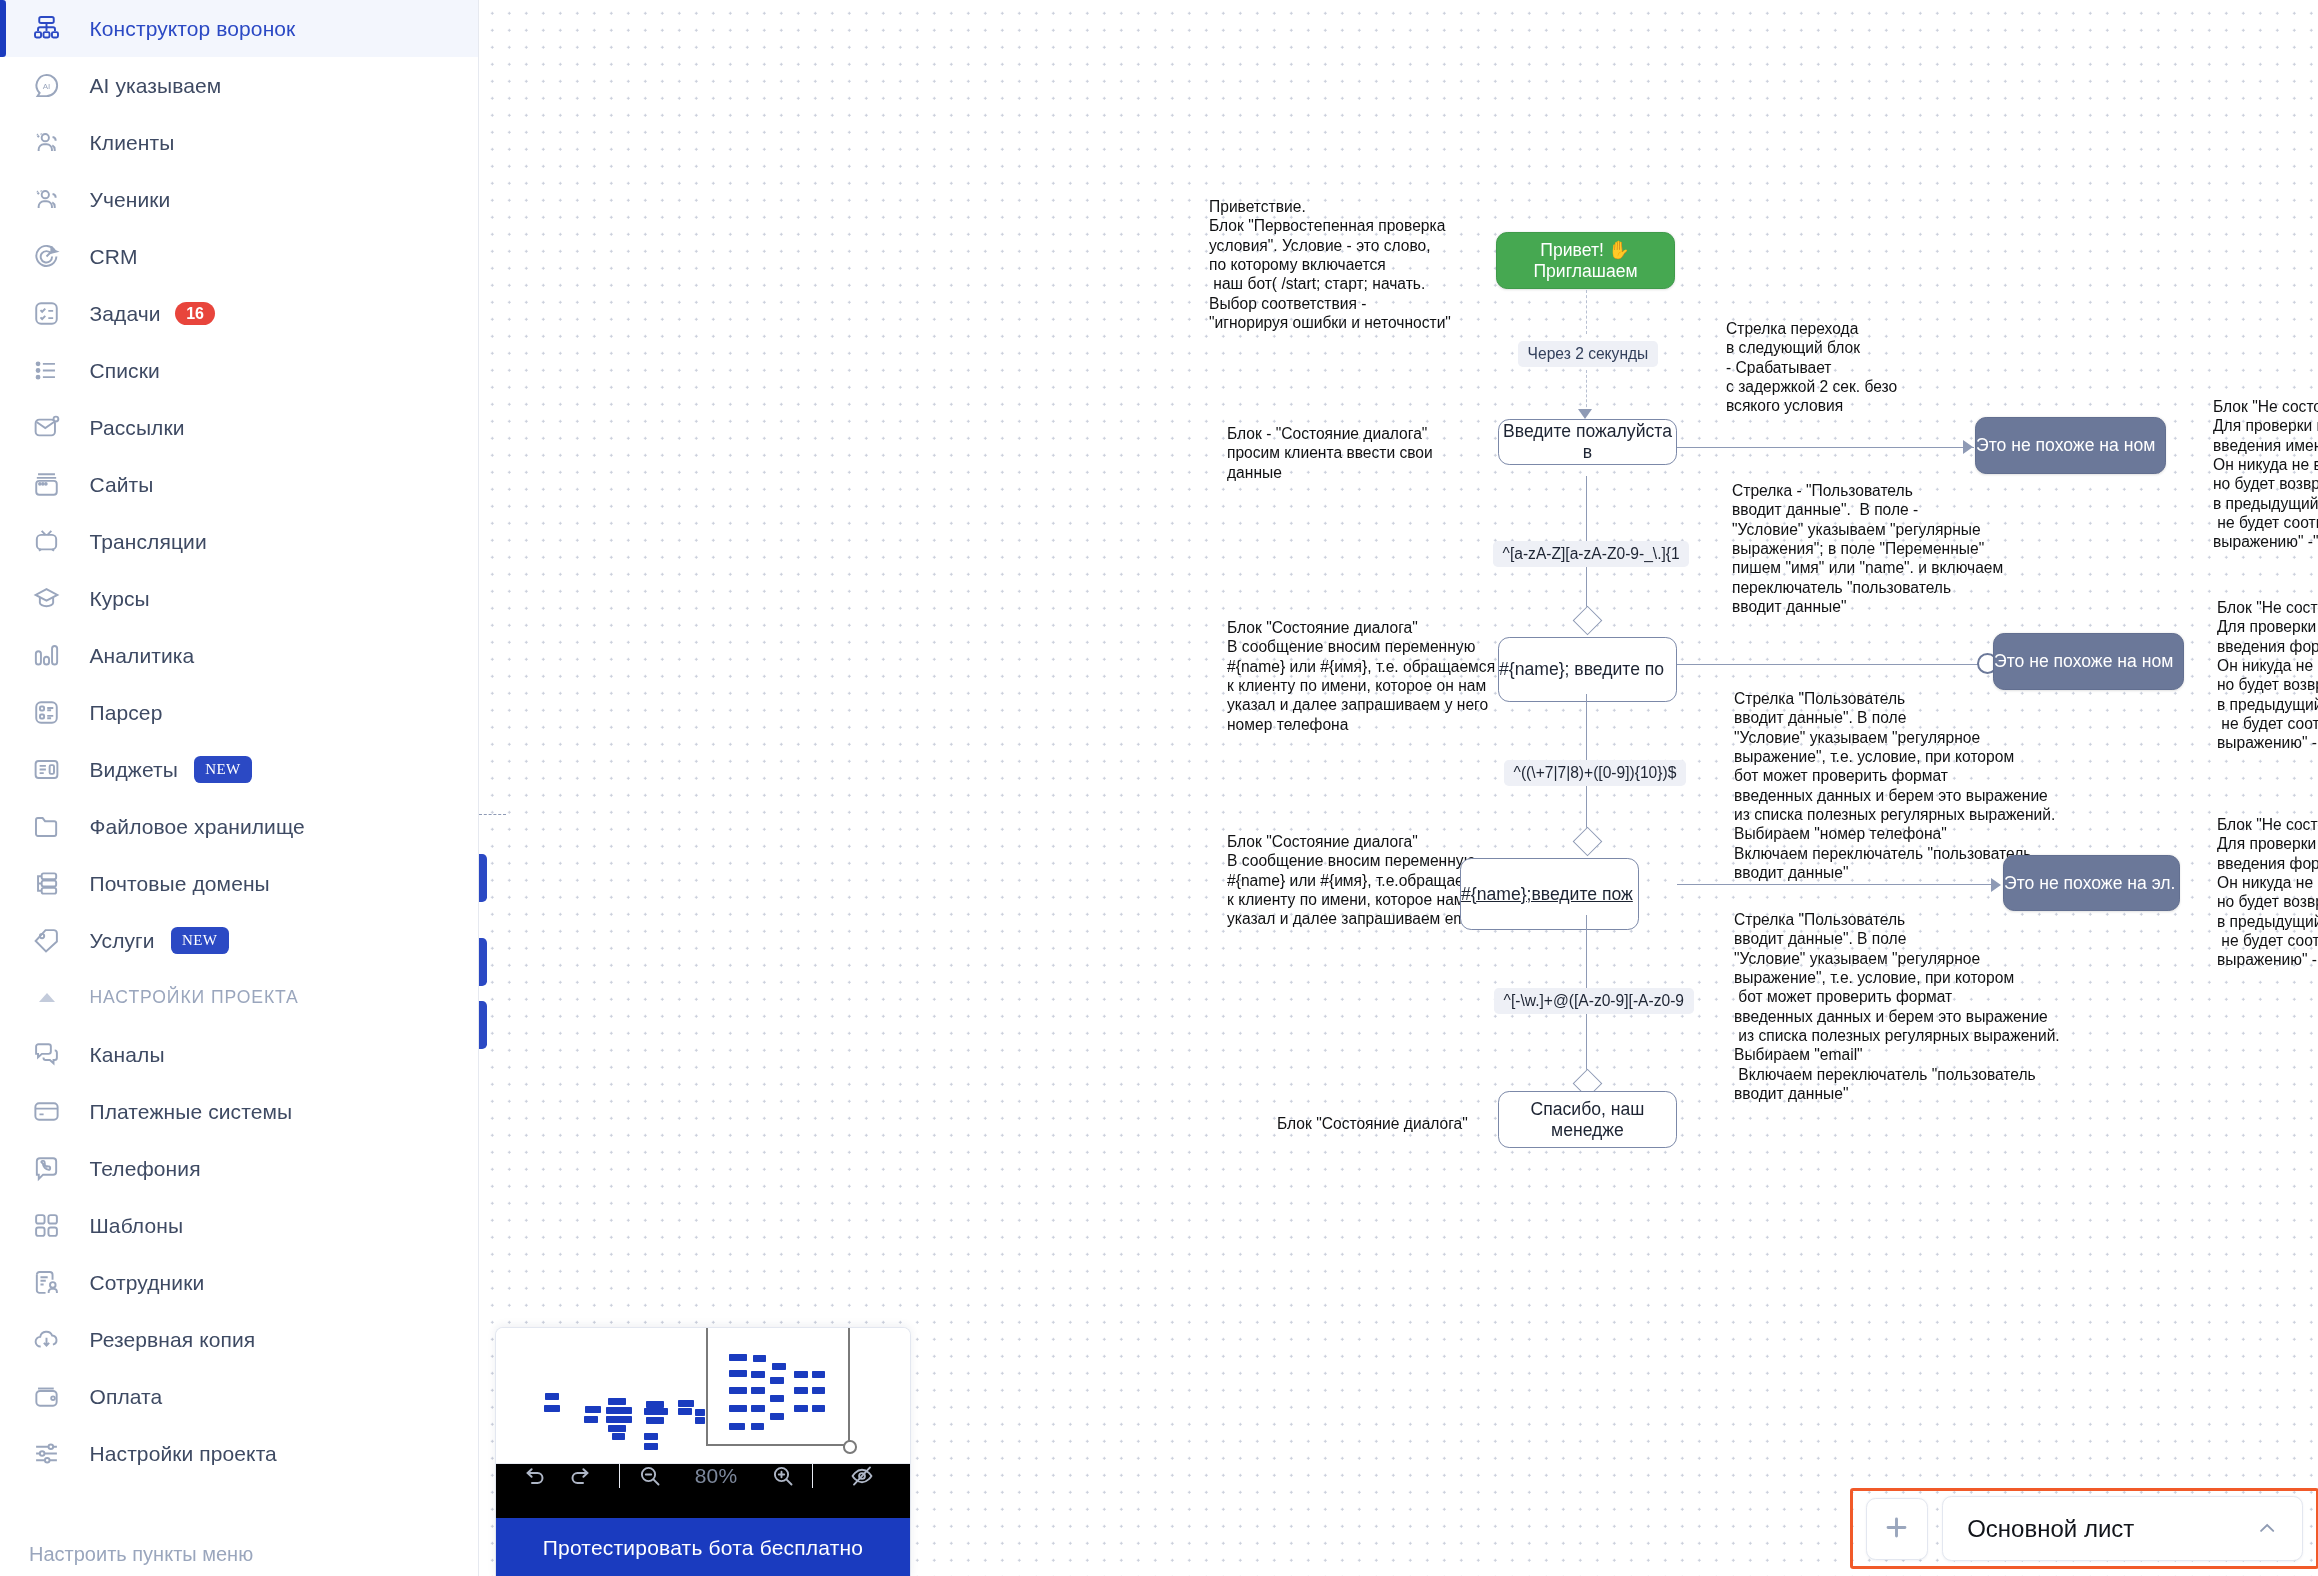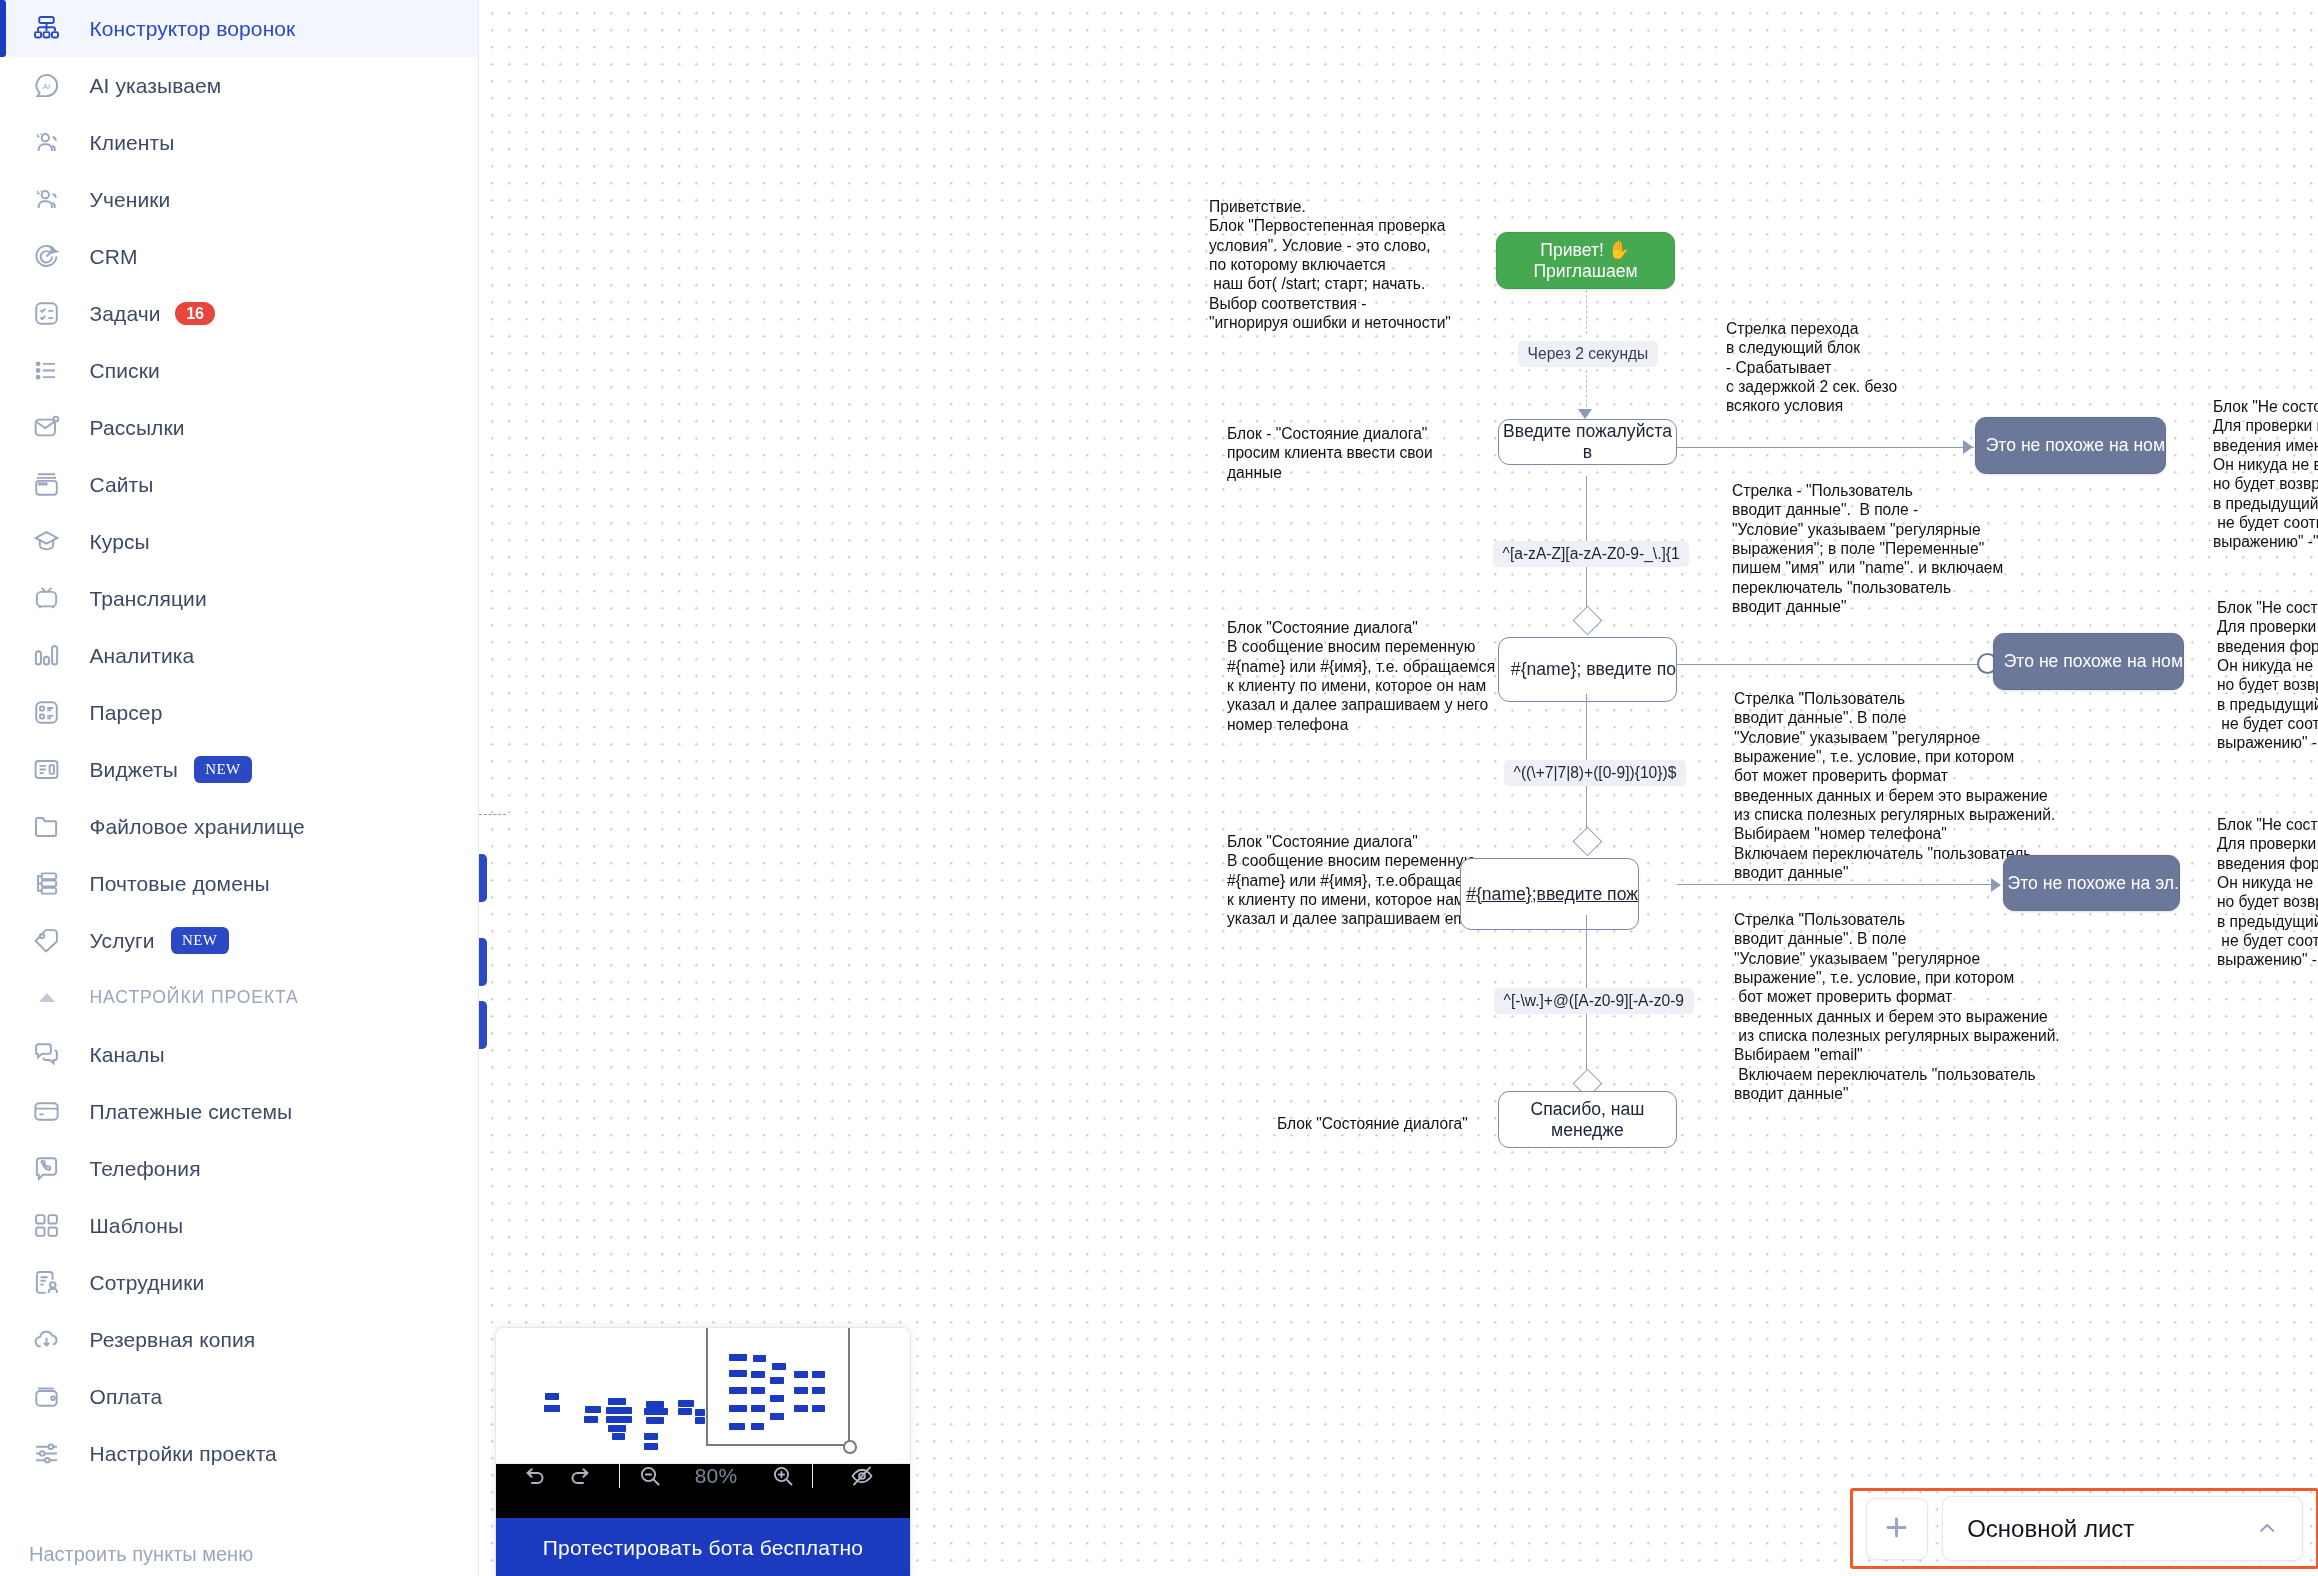--- a/index.html
+++ b/index.html
@@ -109,21 +109,21 @@
   .annot {
     position: absolute;
     font-size: 15.6px;
     line-height: 1.24;
     color: #101113;
     white-space: pre;
   }
 
   .node {
     position: absolute;
-    display: flex; align-items: center; justify-content: flex-end;
+    display: flex; align-items: center; justify-content: flex-start;
     border-radius: 11.2px;
     font-size: 17.6px;
     text-align: center;
     cursor: pointer;
   }
   .node.green {
     background: #46a851; color: #fff;
     border: 0.8px solid #3f9a4a;
     box-shadow: 0 0.8px 2.4px rgba(0,0,0,.12);
   }
@@ -411,36 +411,36 @@
           <circle cx="9" cy="11.5" r=".7" fill="currentColor"></circle>
           <circle cx="11.5" cy="11.5" r=".7" fill="currentColor"></circle>
         </svg>
       </span>
       <span class="lbl">Сайты</span>
     </div>
 
     <div class="nav-item">
       <span class="ico">
         <svg viewBox="0 0 24 24" fill="none" stroke="currentColor" stroke-width="1.6">
-          <path d="M12 4.2L21 9l-9 4.8L3 9z"></path>
-          <path d="M6.5 11.2v4.3c0 1.6 2.5 2.9 5.5 2.9s5.5-1.3 5.5-2.9v-4.3"></path>
-        </svg>
-      </span>
-      <span class="lbl">Курсы</span>
-    </div>
-
-    <div class="nav-item">
-      <span class="ico">
-        <svg viewBox="0 0 24 24" fill="none" stroke="currentColor" stroke-width="1.6">
           <rect x="4" y="6.5" width="16" height="12" rx="3.5"></rect>
           <path d="M8 3.2l3.2 3.3M16 3.2l-3.2 3.3"></path>
           <path d="M5.8 19.6l1.5-1.1M18.2 19.6l-1.5-1.1"></path>
         </svg>
       </span>
       <span class="lbl">Трансляции</span>
+    </div>
+
+    <div class="nav-item">
+      <span class="ico">
+        <svg viewBox="0 0 24 24" fill="none" stroke="currentColor" stroke-width="1.6">
+          <path d="M12 4.2L21 9l-9 4.8L3 9z"></path>
+          <path d="M6.5 11.2v4.3c0 1.6 2.5 2.9 5.5 2.9s5.5-1.3 5.5-2.9v-4.3"></path>
+        </svg>
+      </span>
+      <span class="lbl">Курсы</span>
     </div>
 
     <div class="nav-item">
       <span class="ico">
         <svg viewBox="0 0 24 24" fill="none" stroke="currentColor" stroke-width="1.6">
           <rect x="3.2" y="8.5" width="4.2" height="11" rx="2.1"></rect>
           <rect x="9.9" y="13" width="4.2" height="6.5" rx="2.1"></rect>
           <rect x="16.6" y="4.2" width="4.2" height="15.3" rx="2.1"></rect>
         </svg>
       </span>

